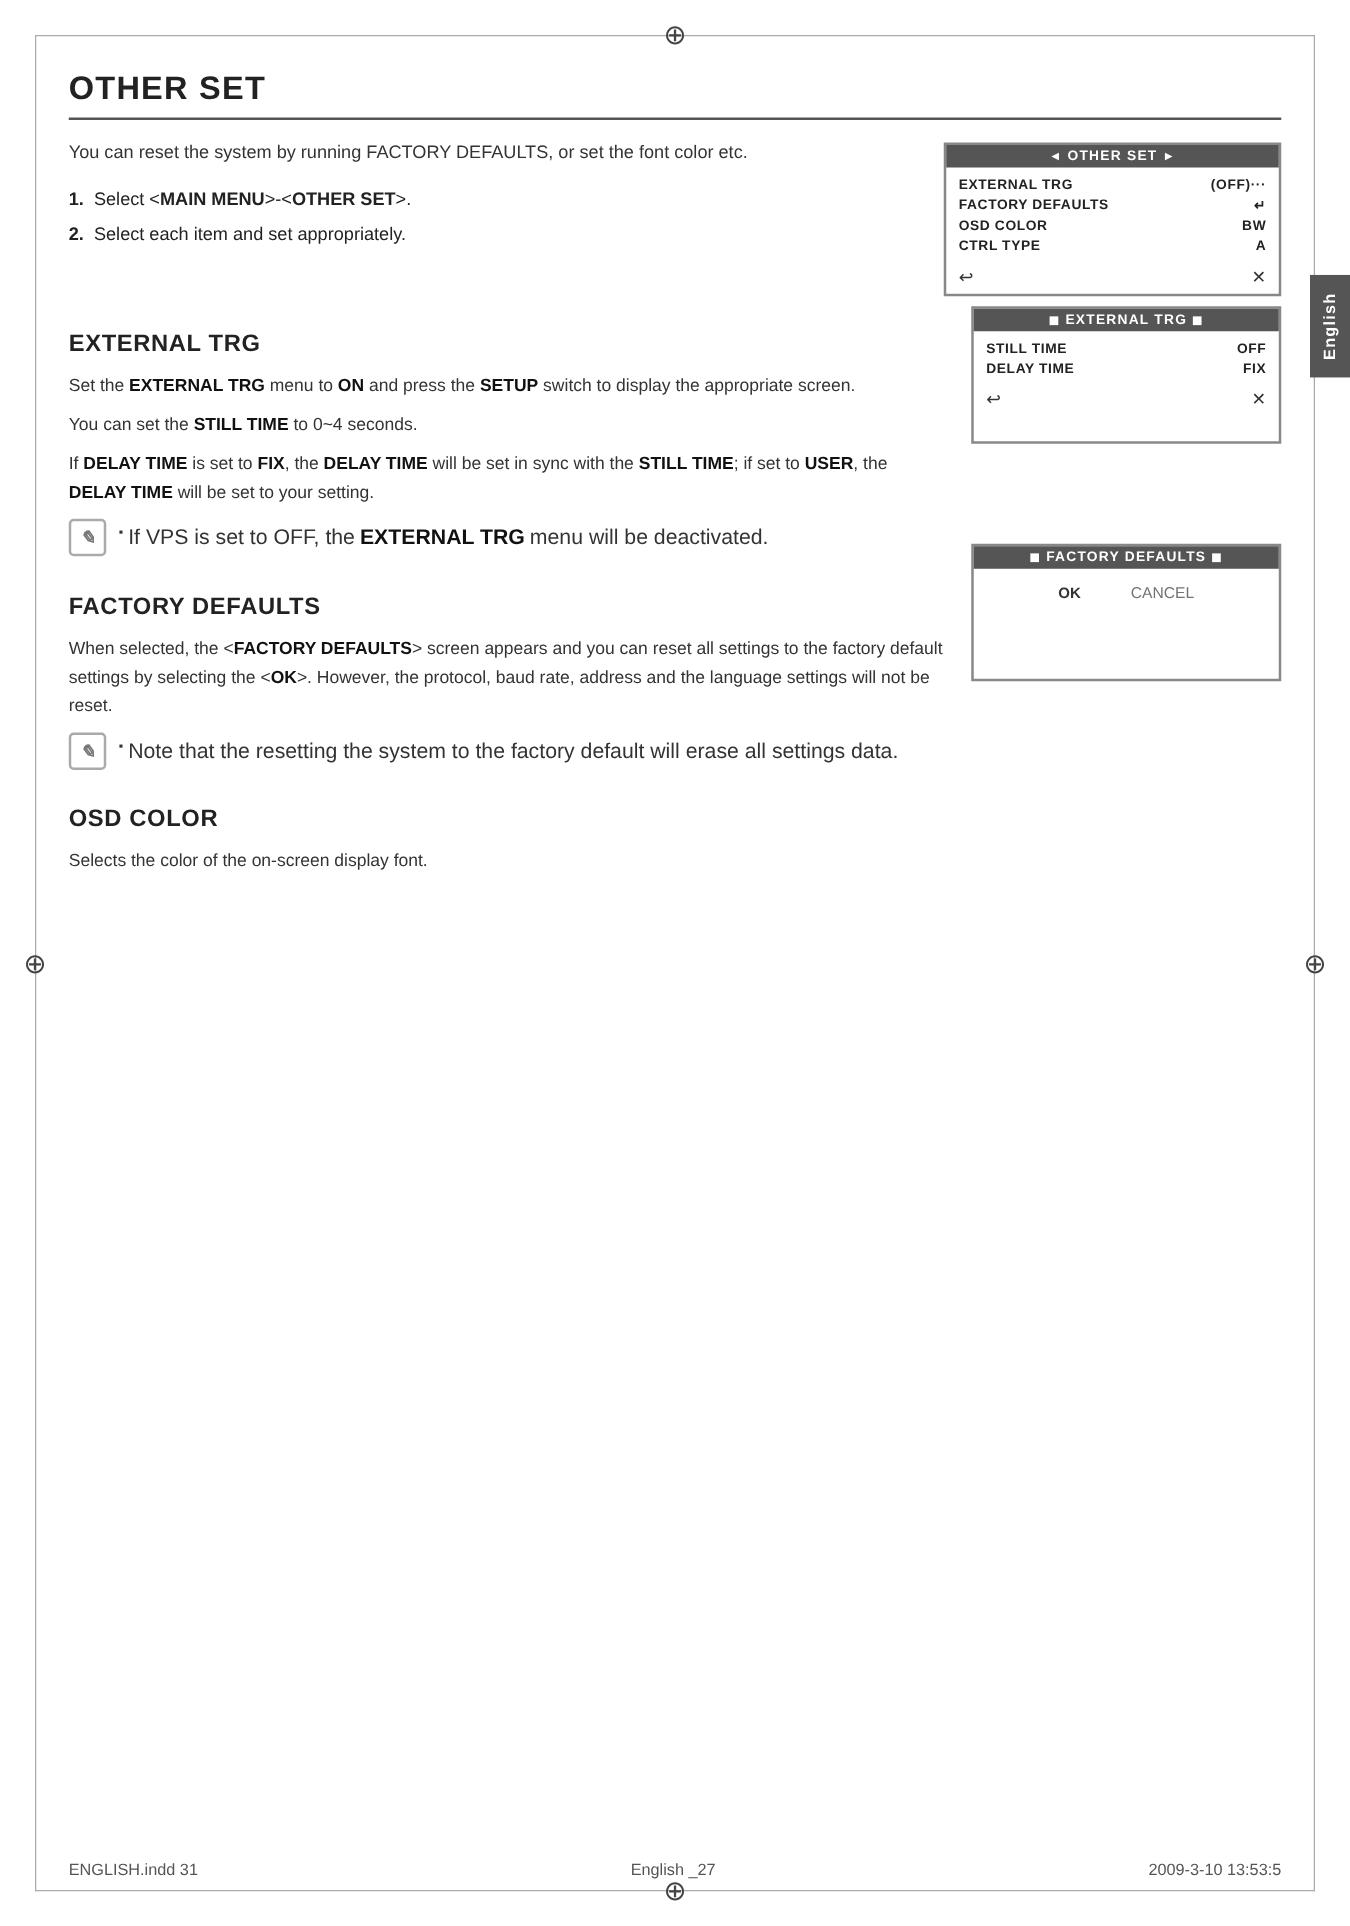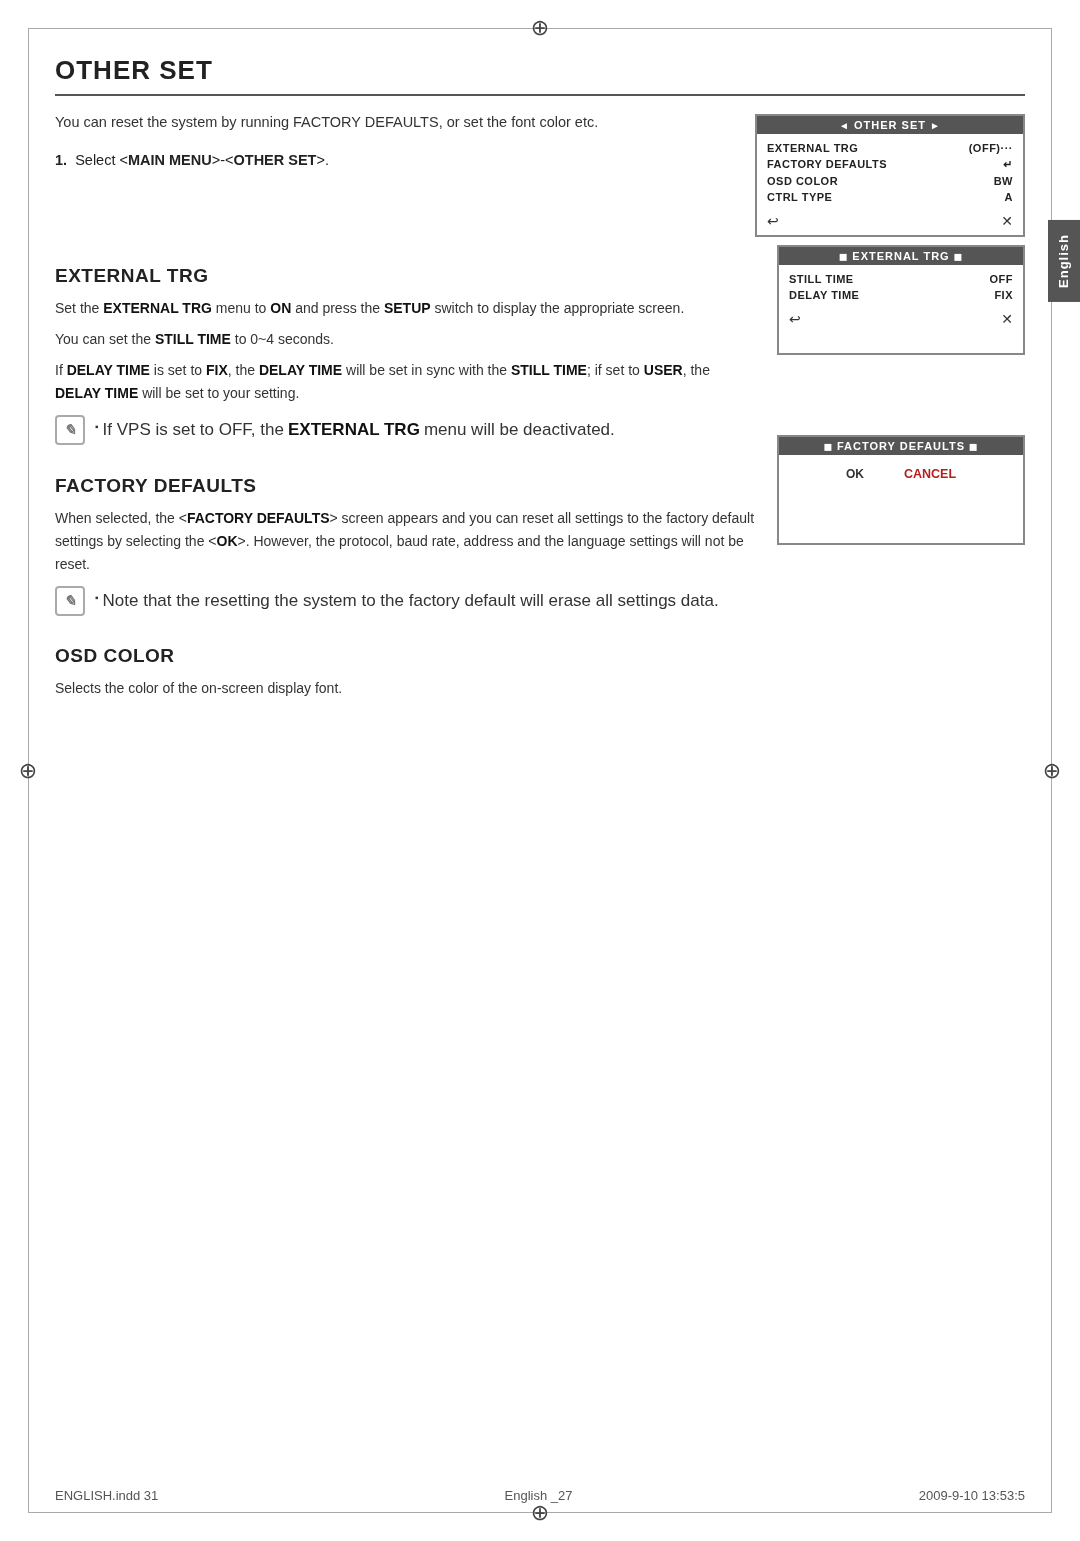--- a/index.html
+++ b/index.html
@@ -272,22 +272,22 @@
     .ui-screen-factory .ok-cancel-row {
       display: flex;
       justify-content: center;
       gap: 40px;
       padding: 12px 0 8px 0;
       font-size: 12px;
       font-weight: bold;
     }
     .ok-label { color: #333; }
     .cancel-label { 
-      color: #b91c1c; 
-      font-weight: bold;
+      color: #737373; 
+      font-weight: normal;
       font-size: 12.5px;
     }
 
     .spacer-screen {
       margin-top: 6px;
     }
   </style>
 </head>
 <body>
 
@@ -308,20 +308,24 @@
   <div class="page-title">OTHER SET</div>
 
   <div class="two-col">
     <div class="col-left">
       <div class="intro-text">You can reset the system by running FACTORY DEFAULTS, or set the font color etc.</div>
       <div class="steps">
         <div class="step">
           <span class="step-num">1.</span>
           &nbsp;Select &lt;<b>MAIN MENU</b>&gt;-&lt;<b>OTHER SET</b>&gt;.
         </div>
+        <div class="step">
+          <span class="step-num">2.</span>
+          &nbsp;<span>Select each item and set appropriately.</span>
+        </div>
       </div>
     </div>
     <div class="col-right">
       <div class="ui-screen">
         <div class="ui-screen-header">
           <span class="arrow">◄</span>
           <span>OTHER SET</span>
           <span class="arrow">►</span>
         </div>
         <div class="ui-screen-body">
@@ -426,14 +430,14 @@
         </div>
       </div>
     </div>
   </div>
 
 </div>
 
 <div class="footer">
   <span>ENGLISH.indd  31</span>
   <span><span>English _</span><span>27</span></span>
-  <span>2009-9-10   13:53:5</span>
+  <span>2009-3-10   13:53:5</span>
 </div>
 
 </body></html>

